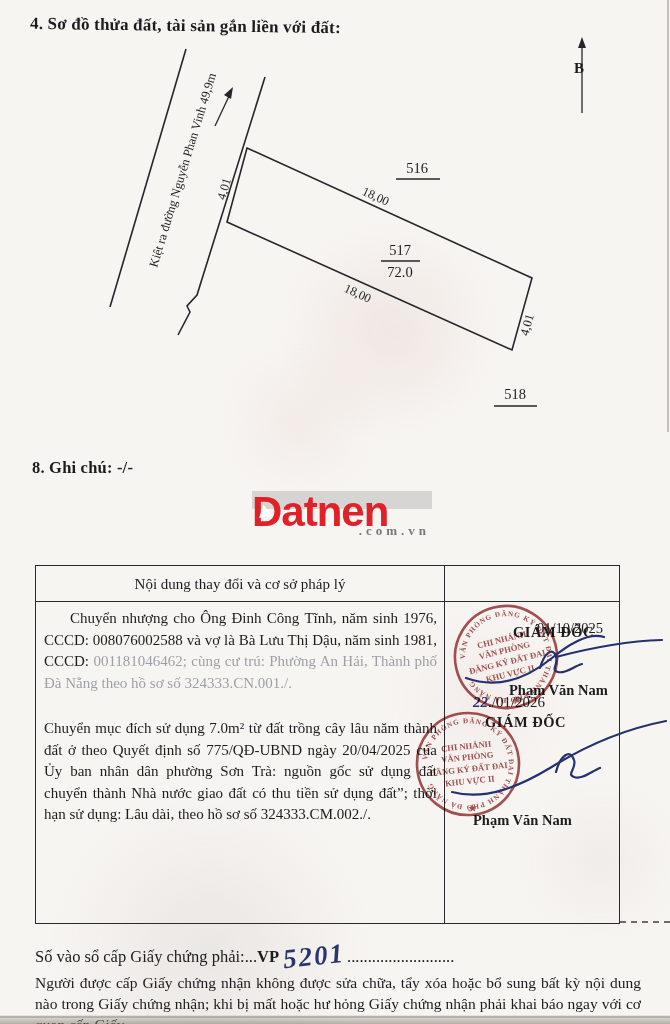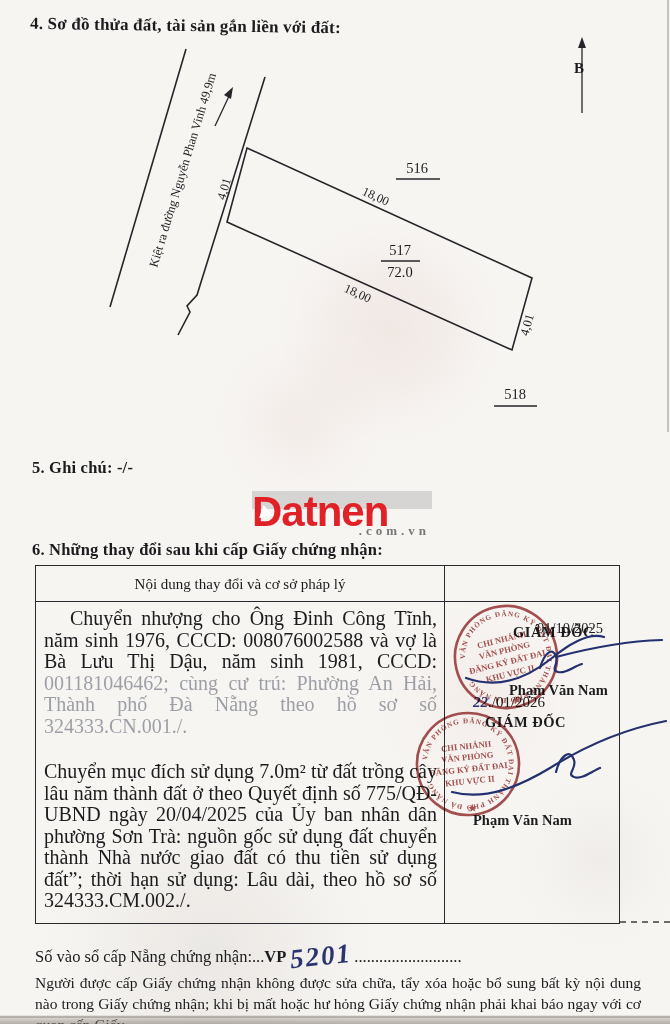--- a/index.html
+++ b/index.html
@@ -38,21 +38,21 @@
     transform:rotate(18deg);}
   
   .tbl{position:absolute;left:35px;top:565px;width:583px;height:357px;border:1.6px solid #2a2a2e;}
   .tbl .vdiv{position:absolute;left:408px;top:0;width:0;height:100%;border-left:1.4px solid #2a2a2e;}
   .tbl .hhdr{position:absolute;left:0;top:35px;width:100%;height:0;border-top:1.4px solid #2a2a2e;}
   .th{position:absolute;top:0;height:35px;display:flex;align-items:center;justify-content:center;
       text-align:left;font-size:15px;line-height:16px;}
   .th.c1{left:0;width:408px;}
   .th.c2{left:409px;width:174px;padding:0 6px;box-sizing:border-box;}
   .cellL{position:absolute;left:0;top:36px;width:408px;height:320px;box-sizing:border-box;
-         padding:6px 7px 0 8px;font-size:20px;line-height:21.5px;text-align:justify;}
+         padding:6px 7px 0 8px;font-size:15px;line-height:21.5px;text-align:justify;}
   .cellL p{margin:0;}
   .p1{text-indent:26px;}
   .p2{margin-top:24px !important;}
   .faded{color:rgba(84,88,104,.55);}
   .cellR{position:absolute;left:409px;top:36px;width:174px;height:320px;}
   .cR{position:absolute;white-space:nowrap;}
   .date1{left:92px;top:18px;font-size:14.5px;}
   .title1{left:68px;top:22px;font-size:14.5px;font-weight:bold;letter-spacing:.5px;}
   .name1{left:64px;top:80px;font-size:14.5px;font-weight:bold;}
   .date2{left:28px;top:92px;font-size:15px;}
@@ -119,30 +119,29 @@
       <text x="400" y="255" class="dtext" font-size="14.5" text-anchor="middle">517</text>
       <line x1="381" y1="261" x2="420" y2="261" class="dthin"></line>
       <text x="400" y="277" class="dtext" font-size="14.5" text-anchor="middle">72.0</text>
     </g>
     <g>
       <text x="515" y="399" class="dtext" font-size="14.5" text-anchor="middle">518</text>
       <line x1="494" y1="406" x2="537" y2="406" class="dthin"></line>
     </g>
   </svg>
 
-  <div class="abs sec-title" style="left:32px;top:458px;font-size:16.5px;">5. Ghi chú: -/-</div>
+  <div class="abs sec-title" style="left:32px;top:458px;font-size:16.5px;">8. Ghi chú: -/-</div>
 
   <div class="wm">
     <div class="band"></div>
     <div class="suffix">.com.vn</div>
     <div class="brand" style="color:#e02228;">Datnen</div>
     <div class="dnotch"></div>
   </div>
 
-  <div class="abs sec-title" style="left:32px;top:540px;font-size:16.5px;">6. Những thay đổi sau khi cấp Giấy chứng nhận:</div>
 
   <div class="tbl">
     <div class="vdiv"></div>
     <div class="hhdr"></div>
     <div class="th c1">
       <span>Nội dung thay đổi và cơ sở pháp lý</span>
     </div>
 
     <div class="cellL">
       <p class="p1"><span>Chuyển nhượng cho Ông Đinh Công Tĩnh, năm sinh 1976, CCCD: 008076002588 và vợ là Bà Lưu Thị Dậu, năm sinh 1981, CCCD:</span>
@@ -204,21 +203,21 @@
       <path class="sig" d="M 540,668 c 4,-14 12,-22 16,-12 c 3,8 -6,14 2,16 c 8,2 16,-6 24,-8"></path>
       <path class="sig" d="M 556,657 C 590,648 630,641 662,640"></path>
     </g>
     <g>
       <path class="sig" d="M 452,792 C 486,801 520,786 550,768 C 585,746 625,729 666,721"></path>
       <path class="sig" d="M 556,772 c 4,-16 14,-24 18,-12 c 3,9 -8,14 0,17 c 8,3 18,-6 26,-9"></path>
     </g>
   </svg>
 
   <div class="serial">
-    <span>Số vào sổ cấp Nẵng chứng nhận:...</span><span class="pfx">VP</span><span class="hand-serial ink">5201</span><span>..........................</span>
+    <span>Số vào sổ cấp Giấy chứng phải:...</span><span class="pfx">VP</span><span class="hand-serial ink">5201</span><span>..........................</span>
   </div>
 
   <div class="note">Người được cấp Giấy chứng nhận không được sửa chữa, tẩy xóa hoặc bổ sung bất kỳ nội dung nào trong Giấy chứng nhận; khi bị mất hoặc hư hỏng Giấy chứng nhận phải khai báo ngay với cơ quan cấp Giấy.</div>
 
   <div class="edge-r"></div>
   <div class="dash-br"></div>
   <div class="bottom-line"></div>
   <div class="bottom-band"></div>
 </div>
 

